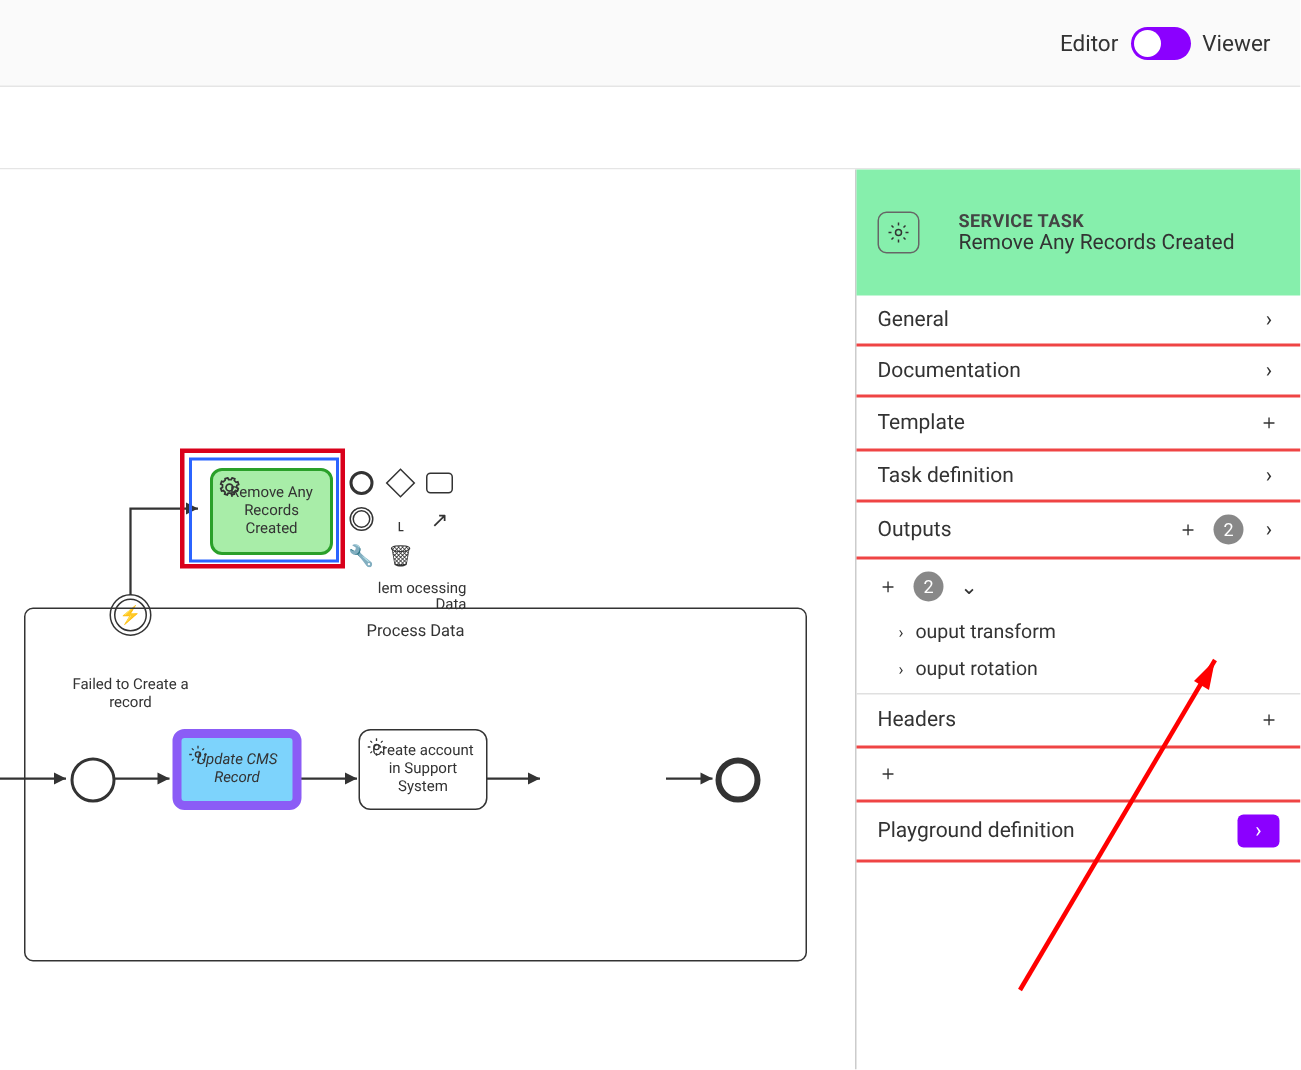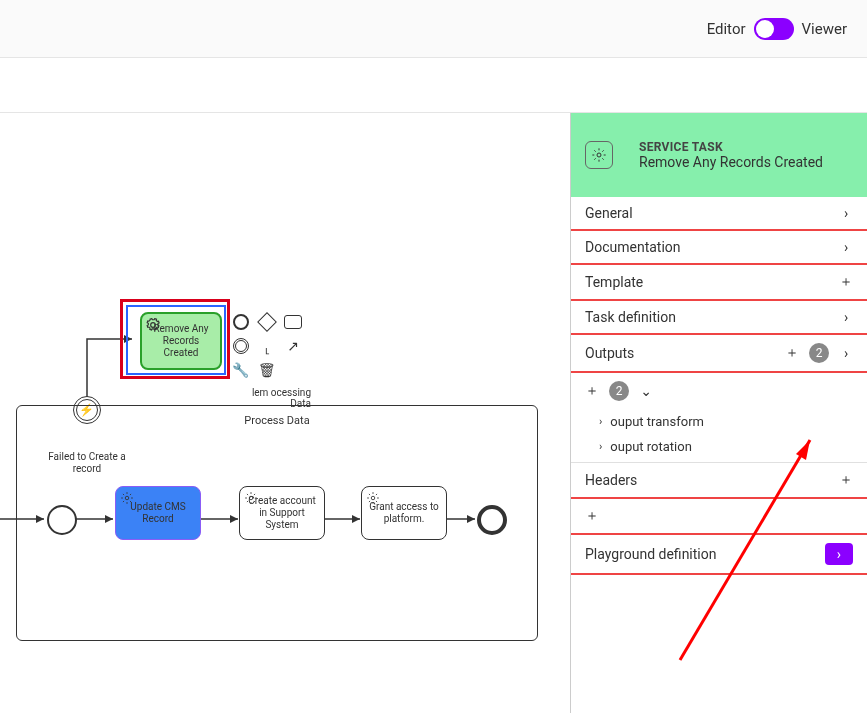--- a/index.html
+++ b/index.html
@@ -16,21 +16,21 @@
 
 
 .main { display: flex; height: calc(713px - 113px); }
 .canvas { flex: 1; position: relative; background: #fff; }
 
 
 .selected-wrap { position: absolute; left: 120px; top: 186px; width: 110px; height: 80px; border: 3px solid #d9001b; }
 .selected-inner { position: absolute; left: 3px; top: 3px; width: 100px; height: 70px; border: 2px solid #2b64ff; }
 .task-box { position: absolute; border: 1px solid #333; border-radius: 8px; background: #fff; text-align: center; font-size: 10px; display: flex; align-items: center; justify-content: center; padding: 4px; line-height: 1.2; }
 .task-green { left: 17px; top: 10px; width: 82px; height: 58px; background: #a8eda8; border: 2px solid #2aa02a; }
-.task-pink { background: #3b82f6; border: 1px solid #8b5cf6; }
+.task-pink { background: #7dd3fc; border: 6px solid #8b5cf6; font-style: italic; }
 .task-green .gear, .task-box .gear { position: absolute; top: 4px; left: 4px; font-size: 11px; color: #333; }
 .gear-svg { width: 14px; height: 14px; }
 
 .error-event { position: absolute; left: 73px; top: 283px; width: 28px; height: 28px; border: 4px double #333; border-radius: 50%; background: #fff; display:flex; align-items:center; justify-content:center; }
 .error-symbol { font-size: 12px; }
 .event-label { position: absolute; left: 47px; top: 314px; width: 80px; text-align: center; font-size: 10px; line-height: 1.2; margin-top: 24px; }
 
 .subprocess { position: absolute; left: 16px; top: 292px; width: 522px; height: 236px; border: 1px solid #333; border-radius: 6px; }
 .subprocess-label { position: absolute; top: 8px; width: 100%; text-align: center; font-size: 11px; }
 
@@ -158,27 +158,20 @@
       </div>
 
       <div class="task-box" style="left:222px; top:80px; width:86px; height:54px;">
         <span class="gear"><svg class="gear-svg" viewBox="0 0 24 24">
               <circle cx="12" cy="12" r="3" fill="none" stroke="#333" stroke-width="1.5"></circle>
               <path fill="none" stroke="#333" stroke-width="1.5" d="M12 2v3M12 19v3M2 12h3M19 12h3M5 5l2 2M17 17l2 2M5 19l2-2M17 7l2-2"></path>
             </svg></span>
         <span>Create account in Support System</span>
       </div>
 
-      <div class="task-box" style="left:344px; top:80px; width:86px; height:54px;">
-        <span class="gear"><svg class="gear-svg" viewBox="0 0 24 24">
-              <circle cx="12" cy="12" r="3" fill="none" stroke="#333" stroke-width="1.5"></circle>
-              <path fill="none" stroke="#333" stroke-width="1.5" d="M12 2v3M12 19v3M2 12h3M19 12h3M5 5l2 2M17 17l2 2M5 19l2-2M17 7l2-2"></path>
-            </svg></span>
-        <span>Grant access to platform.</span>
-      </div>
 
       <div class="end-event" style="left:460px; top:99px;"></div>
     </div>
   </div>
 
   <div class="panel">
     <div class="panel-header">
       <div class="panel-header-icon">
         <svg width="16" height="16" viewBox="0 0 24 24">
             <circle cx="12" cy="12" r="3" fill="none" stroke="#333" stroke-width="1.5"></circle>

